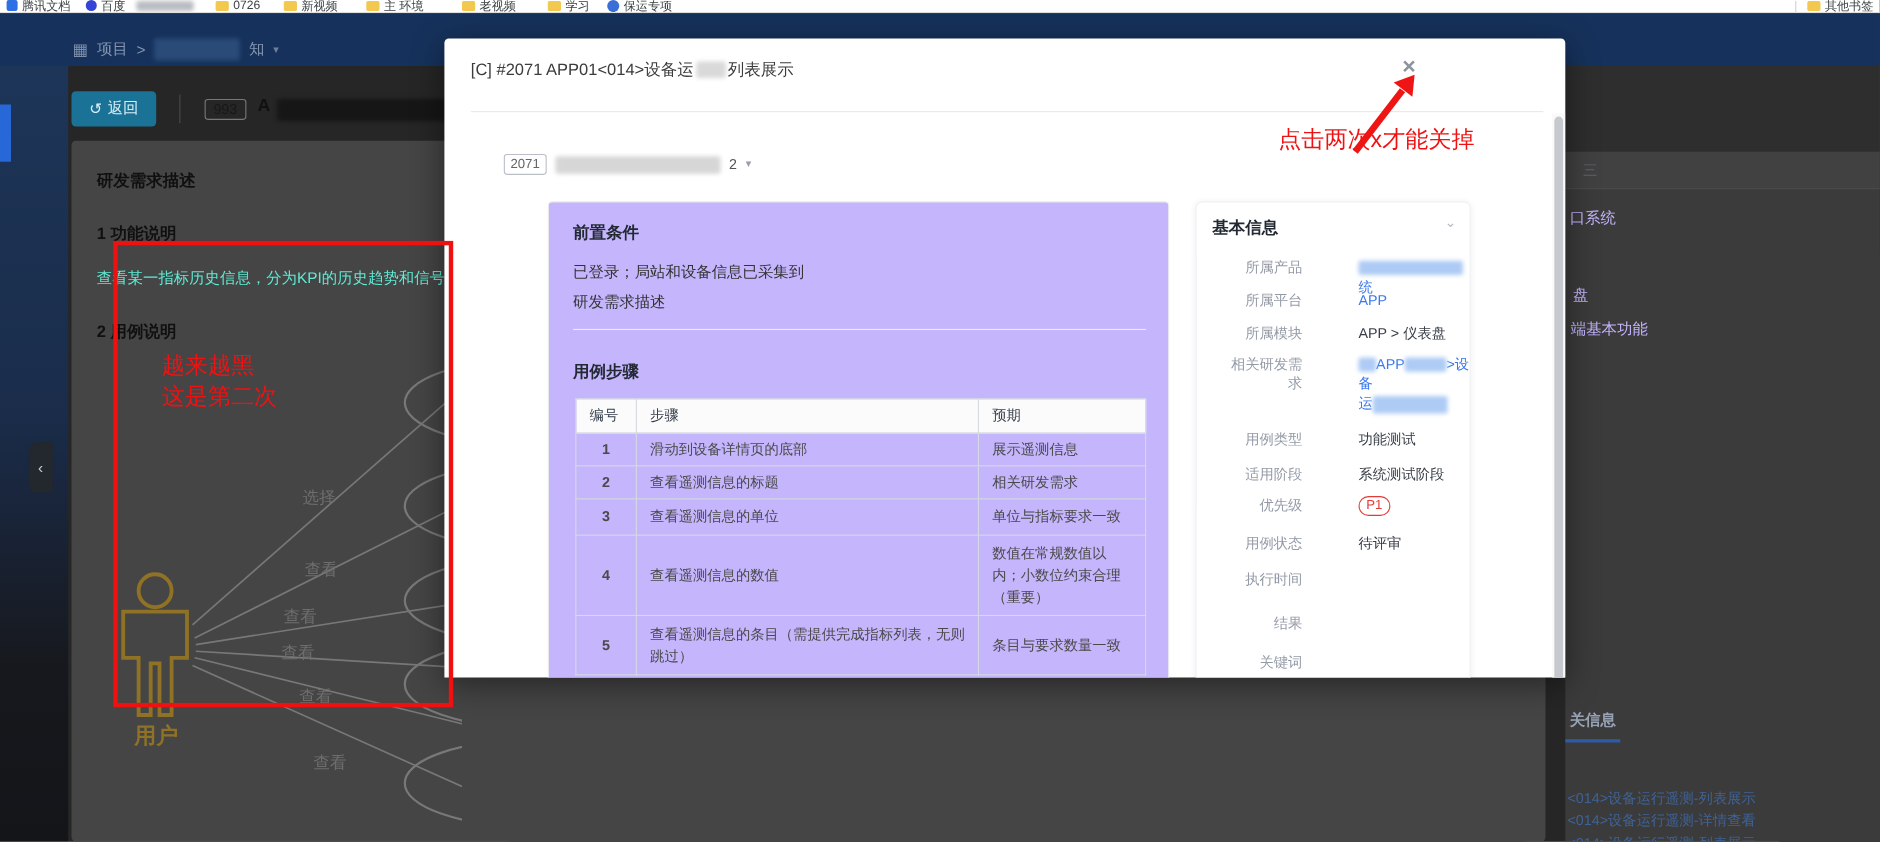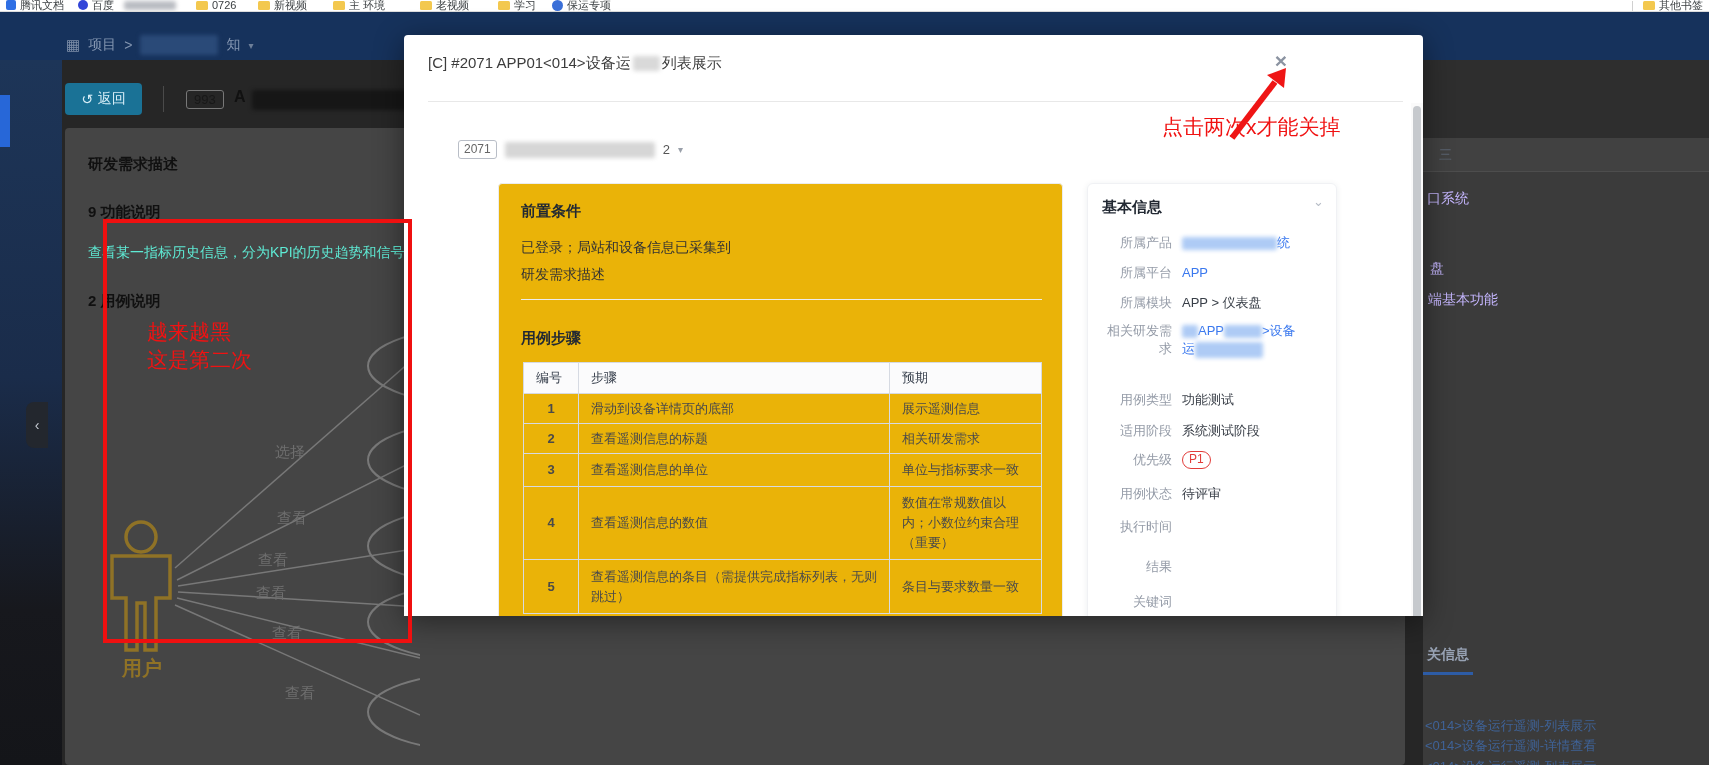--- a/index.html
+++ b/index.html
@@ -56,33 +56,33 @@
   #modal-title{position:absolute;left:24px;top:19px;font-size:15px;color:#3c3c3c;display:flex;align-items:center;}
   #modal-title .tblur{display:inline-block;width:27px;height:15px;background:#d9d9d9;filter:blur(2px);margin:0 2px;border-radius:2px;}
   #modal-close{position:absolute;left:864px;top:13px;width:26px;height:26px;color:#8b93a1;font-size:21px;font-weight:bold;text-align:center;line-height:26px;}
   #modal-hdiv{position:absolute;left:24px;top:66px;width:975px;height:1px;background:#e8e8e8;}
 
   #case-row{position:absolute;left:54px;top:105px;display:flex;align-items:center;gap:8px;}
   #case-tag{border:1px solid #b9bec7;border-radius:3px;color:#666;font-size:12px;padding:0 5px;line-height:17px;}
   #case-blur{width:150px;height:16px;background:#d6d6d6;filter:blur(2px);border-radius:2px;}
   #case-suffix{font-size:13px;color:#555;}
 
-  .mcard{position:absolute;background:#eab308;border:1px solid #eceded;border-radius:4px;padding-left:20px;}
+  .mcard{position:absolute;background:#c4b5fd;border:1px solid #eceded;border-radius:4px;padding-left:20px;}
   .mcard2{position:absolute;background:#fff;border:1px solid #f0f1f4;border-radius:6px;box-shadow:0 1px 6px rgba(31,45,61,.08);}
   .sec-h{position:absolute;font-size:15px;font-weight:bold;color:#222933;}
   .pre-line{position:absolute;left:22px;font-size:14px;color:#333;}
   .card-div{position:absolute;left:22px;top:115px;width:521px;height:1px;background:#ececec;}
 
   table.steps{position:absolute;left:24px;top:178px;border-collapse:collapse;table-layout:fixed;width:518px;font-size:13px;color:#4a4a4a;}
   table.steps th,table.steps td{border:1px solid #d6dae2;padding:4px 12px;vertical-align:middle;line-height:20px;}
   table.steps th{font-weight:normal;color:#38404d;text-align:left;background:#fbfbfc;height:31px;}
   table.steps td.num{text-align:center;font-weight:bold;color:#4a4a4a;}
   table.steps th.num{text-align:left;}
 
-  .irow{position:absolute;left:12px;width:228px;font-size:13px;display:flex;}
+  .irow{position:absolute;left:24px;width:228px;font-size:13px;display:flex;gap:41px;}
   .ilabel{display:inline-block;width:72px;min-width:72px;text-align:right;color:#949ba7;margin-right:10px;line-height:18px;}
   .ival{color:#383e47;line-height:18px;}
   .ival.link{color:#3a78ee;}
   .bl{display:inline-block;height:13px;background:#aecbf5;filter:blur(2px);border-radius:2px;vertical-align:middle;}
   .pill{display:inline-block;border:1px solid #e23c39;color:#e23c39;border-radius:9px;font-size:12px;line-height:15px;padding:0 6px;}
   .chev{position:absolute;right:12px;top:10px;color:#b6bcc6;font-size:13px;}
 
   #msb-track{position:absolute;left:1007px;top:68px;width:12px;height:662px;background:#fafafa;}
   #msb-thumb{position:absolute;left:2px;top:3px;width:8px;height:524px;background:#c6c9cd;border-radius:4px;}
 
@@ -177,21 +177,21 @@
     <span>↺</span>
     <span>返回</span>
   </div>
   <div class="abs" id="toolbar-div"></div>
   <div class="abs" id="id-tag">993</div>
   <div class="abs" id="doc-title-a">A</div>
   <div class="abs" id="doc-title-blur"></div>
 
   <div class="abs" id="maincard">
     <div class="doc-h" style="left:23px;top:27px">研发需求描述</div>
-    <div class="doc-h" style="left:23px;top:75px">9 功能说明</div>
+    <div class="doc-h" style="left:23px;top:75px">1 功能说明</div>
     <div id="doc-p1">查看某一指标历史信息，分为KPI的历史趋势和信号</div>
     <div class="doc-h" style="left:23px;top:164px">2 用例说明</div>
   </div>
 
   <svg class="abs" id="diagram" viewBox="0 0 360 475" width="360" height="475">
     <line x1="115" y1="278" x2="360" y2="63" stroke="#787878" stroke-width="1.5"></line>
     <line x1="117" y1="290" x2="360" y2="168" stroke="#787878" stroke-width="1.5"></line>
     <line x1="118" y1="296" x2="360" y2="258" stroke="#787878" stroke-width="1.5"></line>
     <line x1="118" y1="302" x2="360" y2="317" stroke="#787878" stroke-width="1.5"></line>
     <line x1="117" y1="308" x2="360" y2="368" stroke="#787878" stroke-width="1.5"></line>

